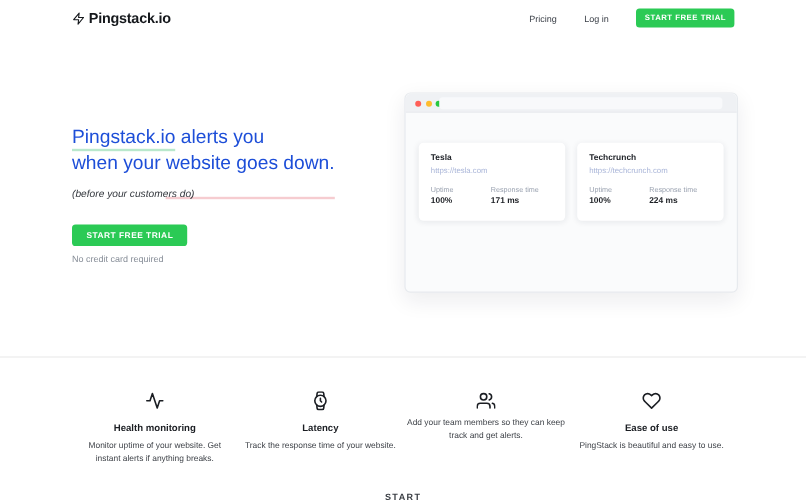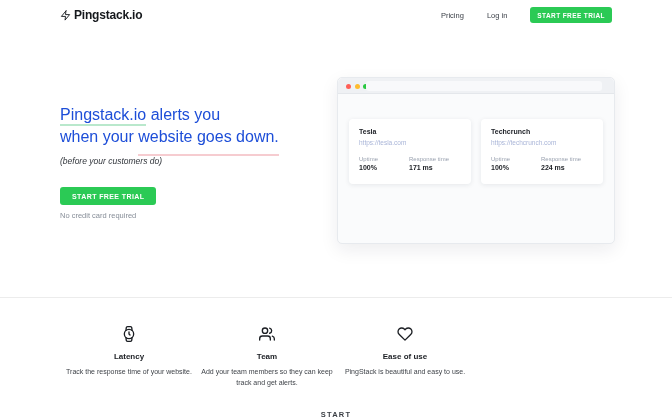--- a/index.html
+++ b/index.html
@@ -16,21 +16,21 @@
   .nav { display: flex; align-items: center; gap: 23px; justify-content: flex-end; }
   .nav-link { font-size: 7.5px; color: #3c4149; text-decoration: none; cursor: pointer; }
   .btn { background: #2bca55; color: #fff; border: none; border-radius: 3px;
     font-family: inherit; font-weight: 700; letter-spacing: 0.4px; cursor: pointer; }
   .btn-header { font-size: 6.5px; padding: 4.5px 7px; }
 
   
   .hero-text { position: absolute; left: 60px; top: 104px; width: 280px; }
   .hero-heading { font-size: 16px; line-height: 22px; font-weight: 500; color: #1d4ed8; }
   .u-green { border-bottom: 2px solid #b9e8cc; padding-bottom: 1px; }
-  .u-pink { border-bottom: 2px solid #f6ccd0; padding-bottom: 9px; }
+  .u-pink { border-bottom: 2px solid #f6ccd0; padding-bottom: 19px; }
   .hero-subtitle { margin-top: 8px; font-size: 8.5px; font-style: italic; color: #33373d; }
   .btn-hero { font-size: 7px; padding: 5.5px 12px; margin-top: 21px; display: inline-block; }
   .hero-note { margin-top: 6px; font-size: 7.5px; color: #878e98; }
 
   
   .mockup { position: absolute; left: 337px; top: 77px; width: 278px; height: 167px;
     background: #fafbfc; border: 1px solid #e7eaee; border-radius: 5px;
     box-shadow: 0 6px 18px rgba(20,30,50,0.08); }
   .titlebar { position: relative; height: 16px; background: #eff1f4;
     border-bottom: 1px solid #e4e7eb; border-radius: 5px 5px 0 0; }
@@ -130,20 +130,29 @@
         </div>
       </div>
 
     </div>
   </div>
 
   <div class="divider"></div>
 
   <section class="features">
 
+    <div class="feature">
+      <div class="feature-icon">
+        <svg viewBox="0 0 24 24" fill="none" stroke="#1b1e23" stroke-width="2" stroke-linecap="round" stroke-linejoin="round">
+          <polyline points="22 12 18 12 15 21 9 3 6 12 2 12"></polyline>
+        </svg>
+      </div>
+      <div class="feature-title">Health monitoring</div>
+      <div class="feature-desc">Monitor uptime of your website. Get instant alerts if anything breaks.</div>
+    </div>
 
     <div class="feature">
       <div class="feature-icon">
         <svg viewBox="0 0 24 24" fill="none" stroke="#1b1e23" stroke-width="2" stroke-linecap="round" stroke-linejoin="round">
           <circle cx="12" cy="12" r="7"></circle>
           <polyline points="12 9 12 12 13.5 13.5"></polyline>
           <path d="M16.51 17.35l-.35 3.83a2 2 0 0 1-2 1.82H9.83a2 2 0 0 1-2-1.82l-.35-3.83m.01-10.7l.35-3.83A2 2 0 0 1 9.83 1h4.35a2 2 0 0 1 2 1.82l.35 3.83"></path>
         </svg>
       </div>
       <div class="feature-title">Latency</div>
@@ -152,21 +161,20 @@
 
     <div class="feature">
       <div class="feature-icon">
         <svg viewBox="0 0 24 24" fill="none" stroke="#1b1e23" stroke-width="2" stroke-linecap="round" stroke-linejoin="round">
           <path d="M17 21v-2a4 4 0 0 0-4-4H5a4 4 0 0 0-4 4v2"></path>
           <circle cx="9" cy="7" r="4"></circle>
           <path d="M23 21v-2a4 4 0 0 0-3-3.87"></path>
           <path d="M16 3.13a4 4 0 0 1 0 7.75"></path>
         </svg>
       </div>
-      <div class="feature-title">Team</div>
       <div class="feature-desc">Add your team members so they can keep track and get alerts.</div>
     </div>
 
     <div class="feature">
       <div class="feature-icon">
         <svg viewBox="0 0 24 24" fill="none" stroke="#1b1e23" stroke-width="2" stroke-linecap="round" stroke-linejoin="round">
           <path d="M20.84 4.61a5.5 5.5 0 0 0-7.78 0L12 5.67l-1.06-1.06a5.5 5.5 0 0 0-7.78 7.78l1.06 1.06L12 21.23l7.78-7.78 1.06-1.06a5.5 5.5 0 0 0 0-7.78z"></path>
         </svg>
       </div>
       <div class="feature-title">Ease of use</div>

